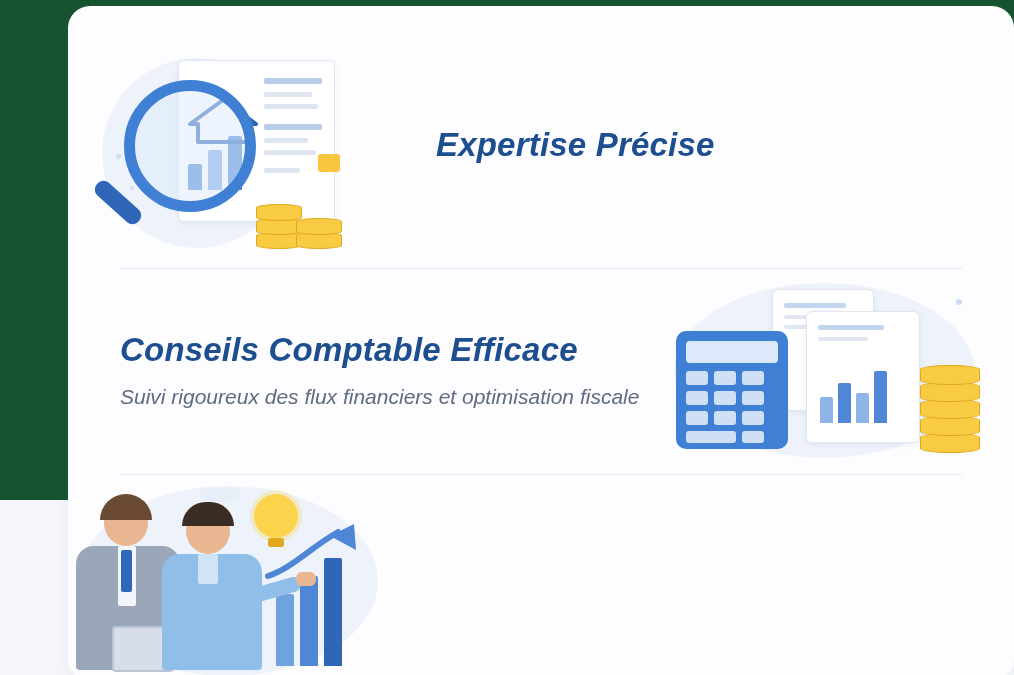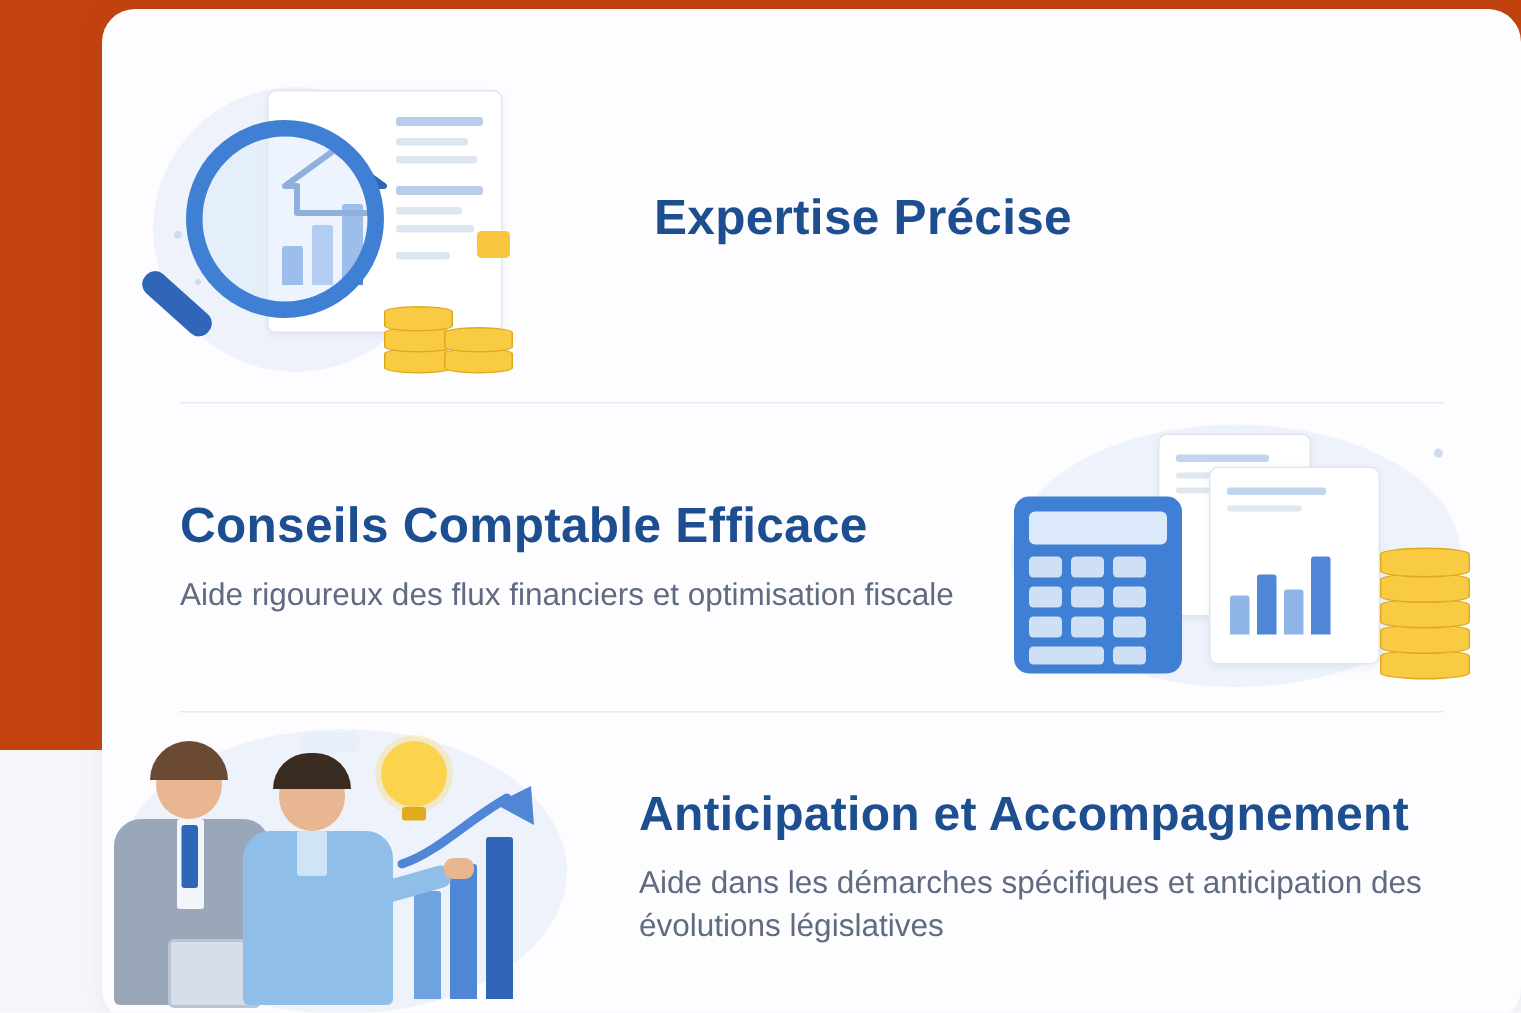--- a/index.html
+++ b/index.html
@@ -10,21 +10,22 @@
   body {
     width: 1014px;
     height: 675px;
     overflow: hidden;
     font-family: "Liberation Sans", sans-serif;
   }
   .page {
     position: relative;
     width: 1014px;
     height: 500px;
-    background: #c2410c;
+    background: #14532d;
+    font-style: italic;
   }
   .card {
     position: absolute;
     left: 68px;
     top: 6px;
     width: 946px;
     height: 675px;
     background: #fdfdff;
     border-radius: 22px;
     box-shadow: 0 2px 18px rgba(120,130,160,0.10);
@@ -203,21 +204,21 @@
       </div>
 
       <div class="txt txt-right">
         <h2 class="title">Expertise Précise</h2>
       </div>
     </div>
 
     <div class="row row-2">
       <div class="txt txt-left">
         <h2 class="title">Conseils Comptable Efficace</h2>
-        <p class="desc">Aide rigoureux des flux financiers et optimisation fiscale</p>
+        <p class="desc">Suivi rigoureux des flux financiers et optimisation fiscale</p>
       </div>
 
       <div class="art art-2">
         <div class="halo" style="left:20px; top:12px; width:300px; height:175px;"></div>
 
         <div class="doc-sheet" style="left:118px; top:18px; width:100px; height:120px;"></div>
         <div class="line" style="left:130px; top:32px; width:62px; height:5px; background:#c2d5ef;"></div>
         <div class="line" style="left:130px; top:44px; width:50px; height:4px; background:#e0e7f2;"></div>
         <div class="line" style="left:130px; top:54px; width:58px; height:4px; background:#e0e7f2;"></div>
 
@@ -283,20 +284,16 @@
         <div class="line" style="left:114px; top:26px; width:52px; height:24px; background:#3a2c22; border-radius:26px 26px 0 0;"></div>
         <div class="person-body" style="left:94px; top:78px; width:100px; height:116px; background:#8fbfe8;"></div>
         <div class="line" style="left:130px; top:78px; width:20px; height:30px; background:#cfe4f7;"></div>
 
         <div class="line" style="left:168px; top:108px; width:66px; height:15px; background:#8fbfe8; border-radius:8px; transform:rotate(-16deg);"></div>
         <div class="line" style="left:228px; top:96px; width:20px; height:14px; background:#e8b690; border-radius:6px;"></div>
 
         <div class="line" style="left:132px; top:12px; width:40px; height:14px; background:#e8eff9; border-radius:10px;"></div>
       </div>
 
-      <div class="txt txt-right">
-        <h2 class="title title-3">Anticipation et Accompagnement</h2>
-        <p class="desc">Aide dans les démarches spécifiques et anticipation des évolutions législatives</p>
-      </div>
     </div>
 
   </div>
 </div>
 
 </body></html>

